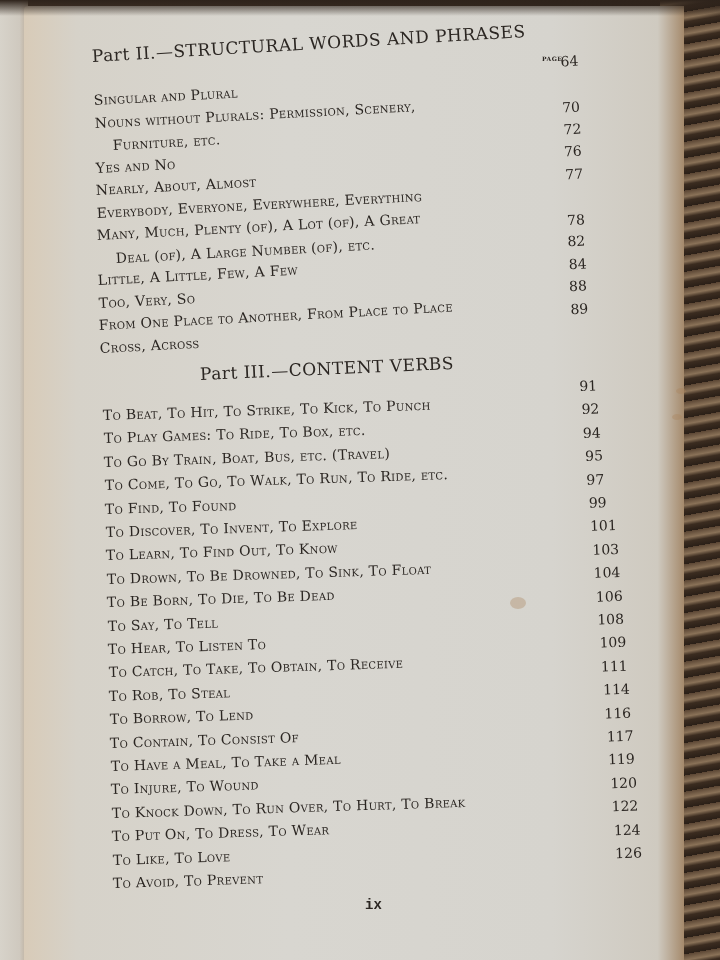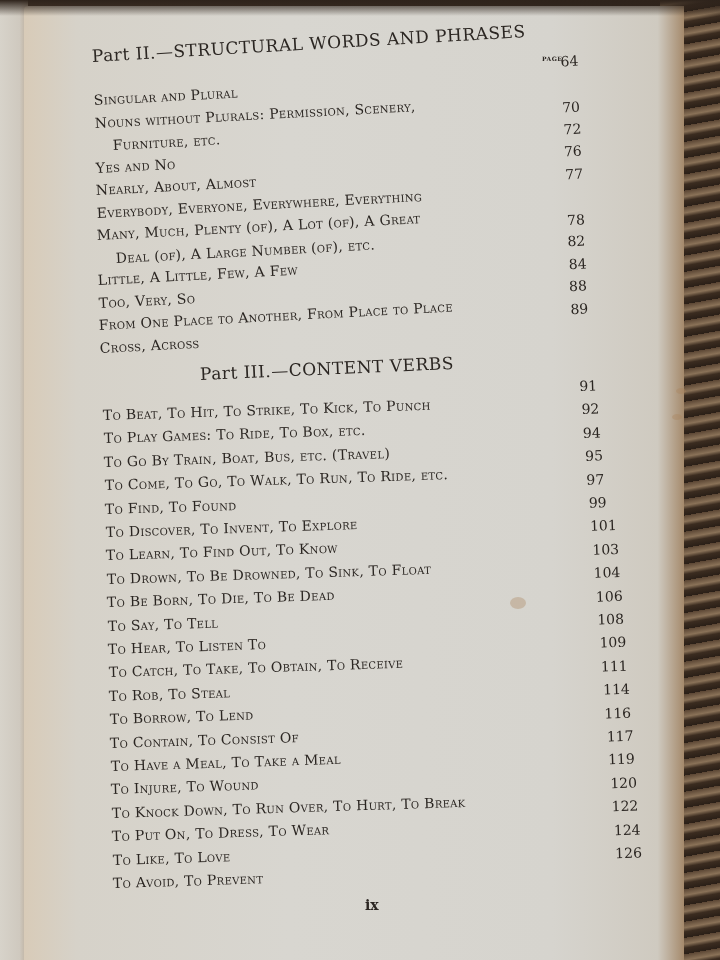--- a/index.html
+++ b/index.html
@@ -22,21 +22,21 @@
     }
     .page-top-shadow { position: absolute; left: 0; top: 0; width: 720px; height: 16px;
       background: linear-gradient(180deg, #2e231b 0%, rgba(46,35,27,0) 100%); }
     .text-block { position: absolute; left: 0; top: 0; width: 720px; height: 960px;
       font-family: "DejaVu Serif", "Liberation Serif", serif; color: #2b2622; }
     .heading { position: absolute; font-size: 17px; letter-spacing: 0.5px; white-space: nowrap; }
     .page-label { position: absolute; font-size: 6px; font-weight: bold; letter-spacing: 0.5px; }
     .row { position: absolute; height: 22px; white-space: nowrap; }
     .entry { position: absolute; left: 0; font-size: 14px; font-variant: small-caps; letter-spacing: 0.3px; }
     .num { position: absolute; font-size: 14px; font-family: "DejaVu Serif", serif; }
-    .folio { position: absolute; left: 365px; top: 897px; font-size: 14px; font-weight: bold; }
+    .folio { position: absolute; left: 365px; top: 897px; font-size: 14px; font-weight: bold; font-family: Liberation Mono, monospace; }
     .stain { position: absolute; border-radius: 50%; background: rgba(170,130,90,0.35); }
   </style>
 </head>
 <body>
 
 <div class="scene">
   <div class="wicker"></div>
   <div class="left-page"></div>
   <div class="page"></div>
   <div class="page-top-shadow"></div>

